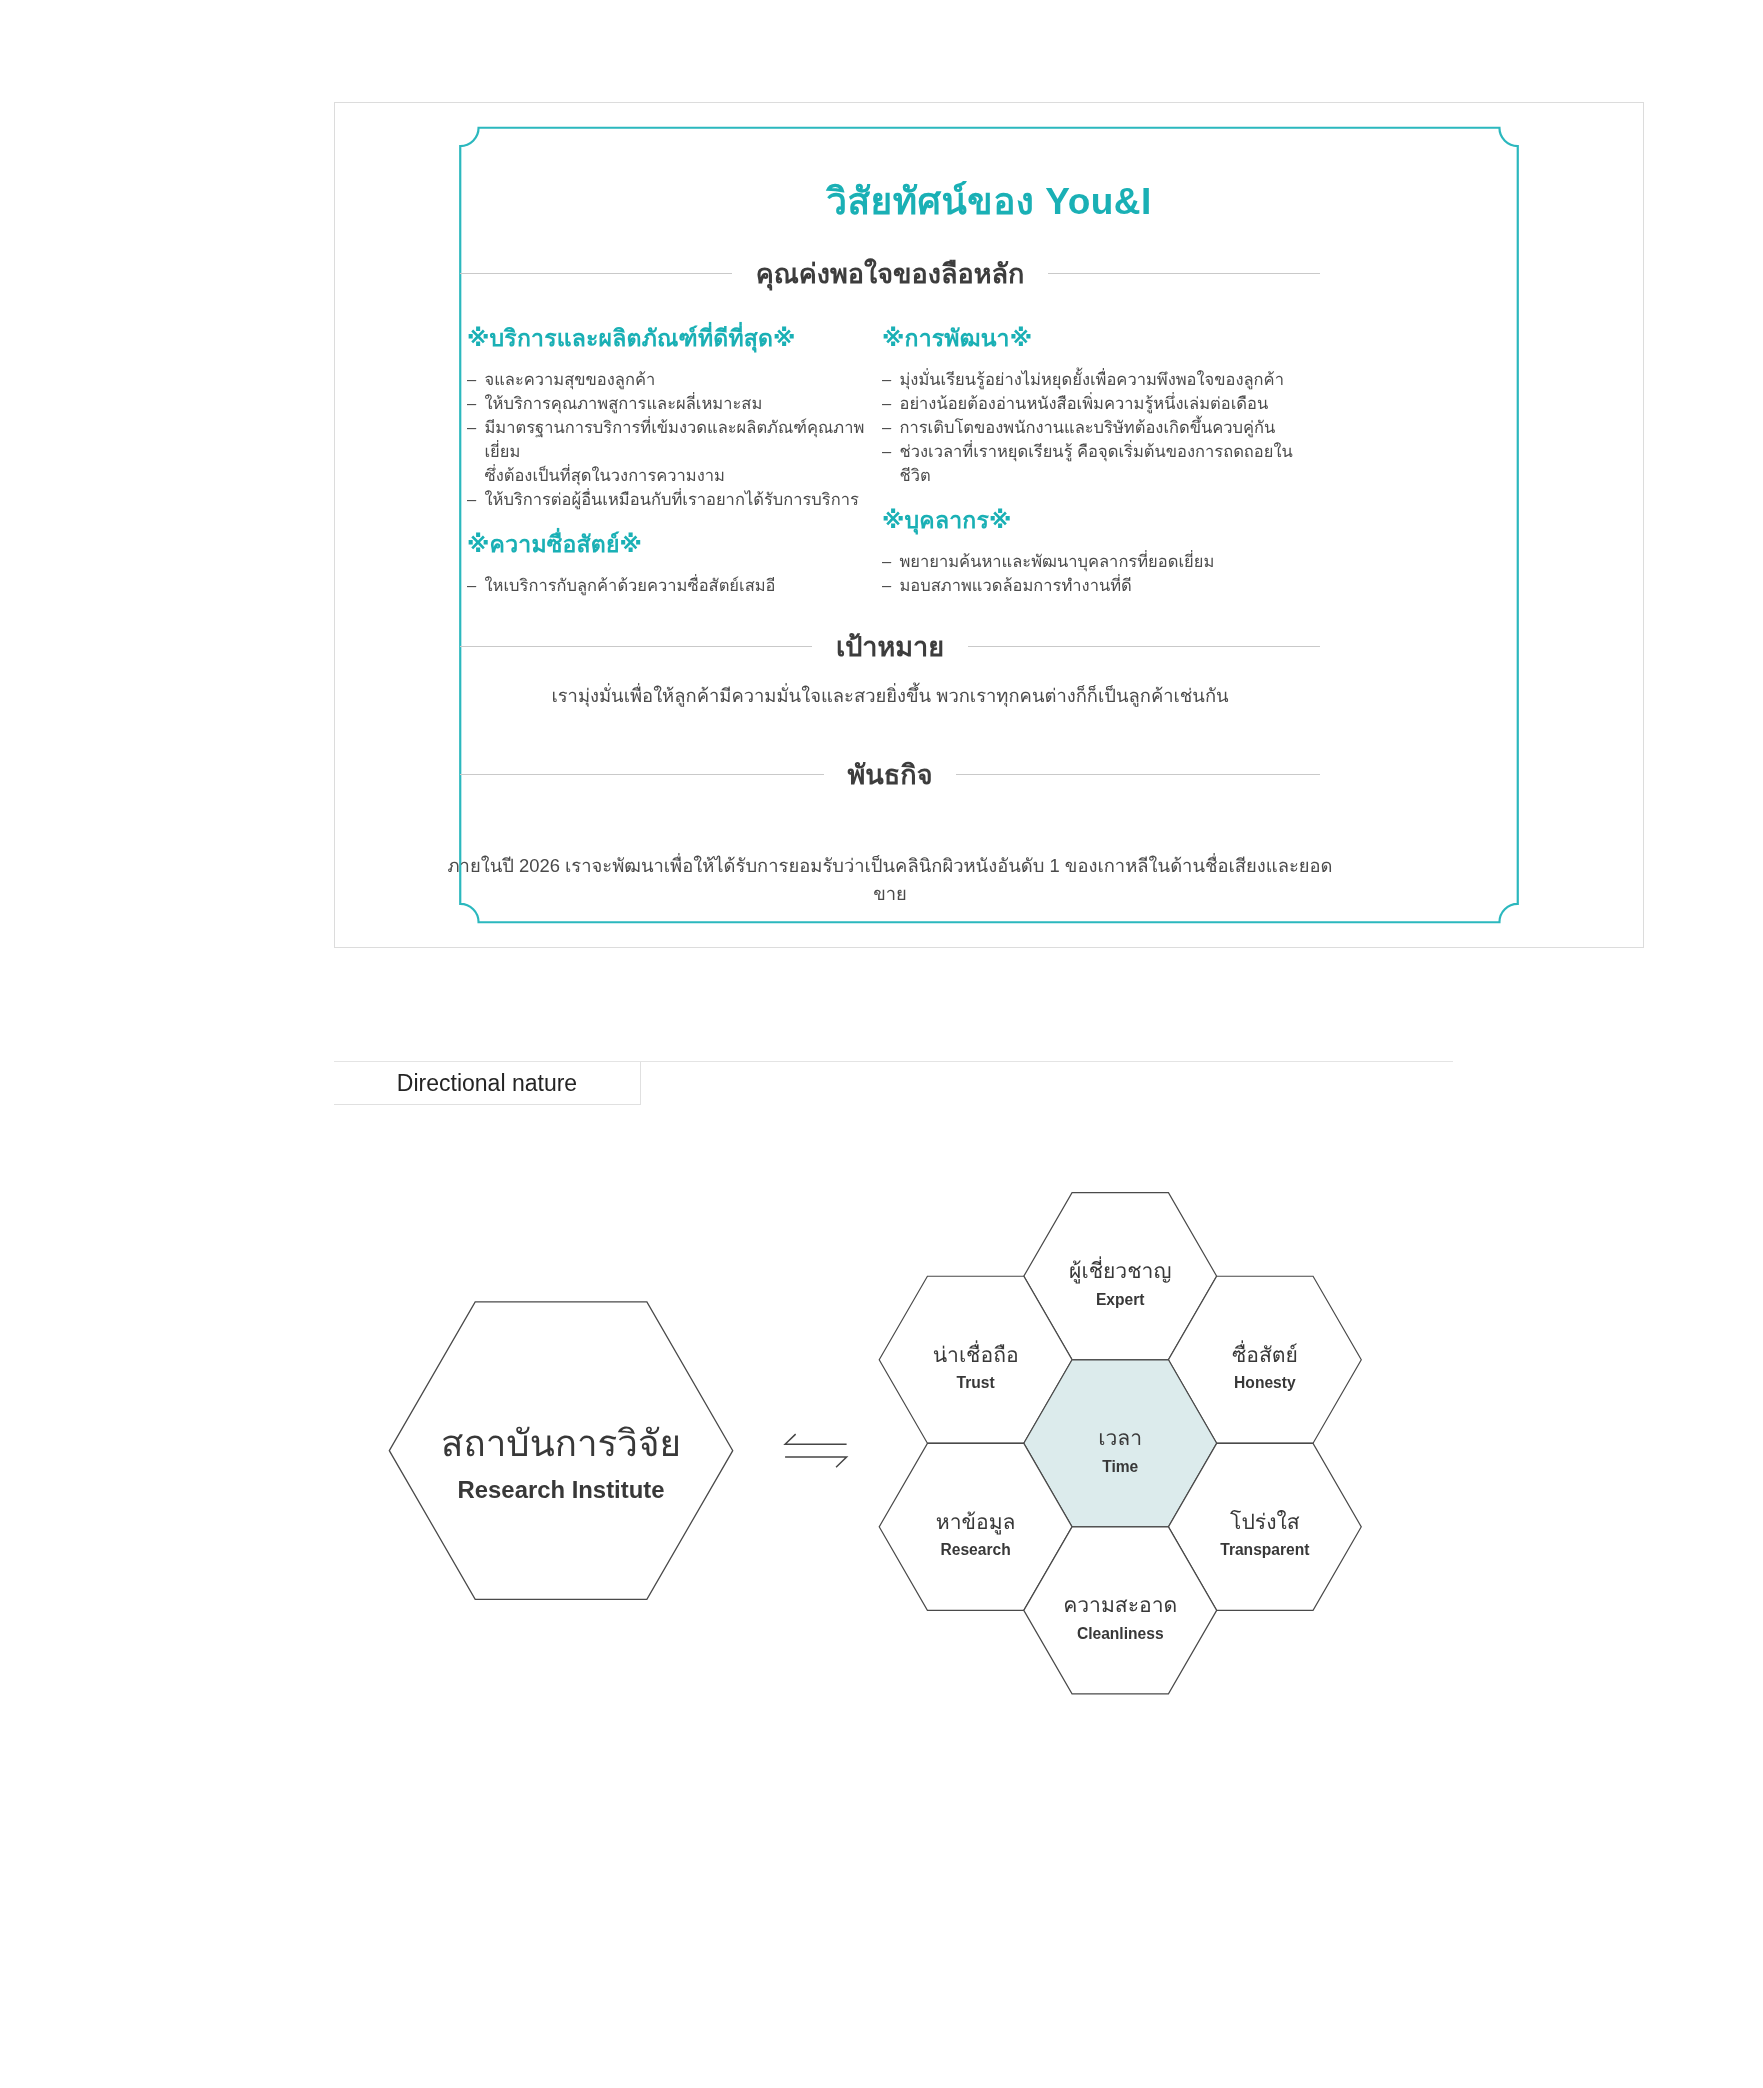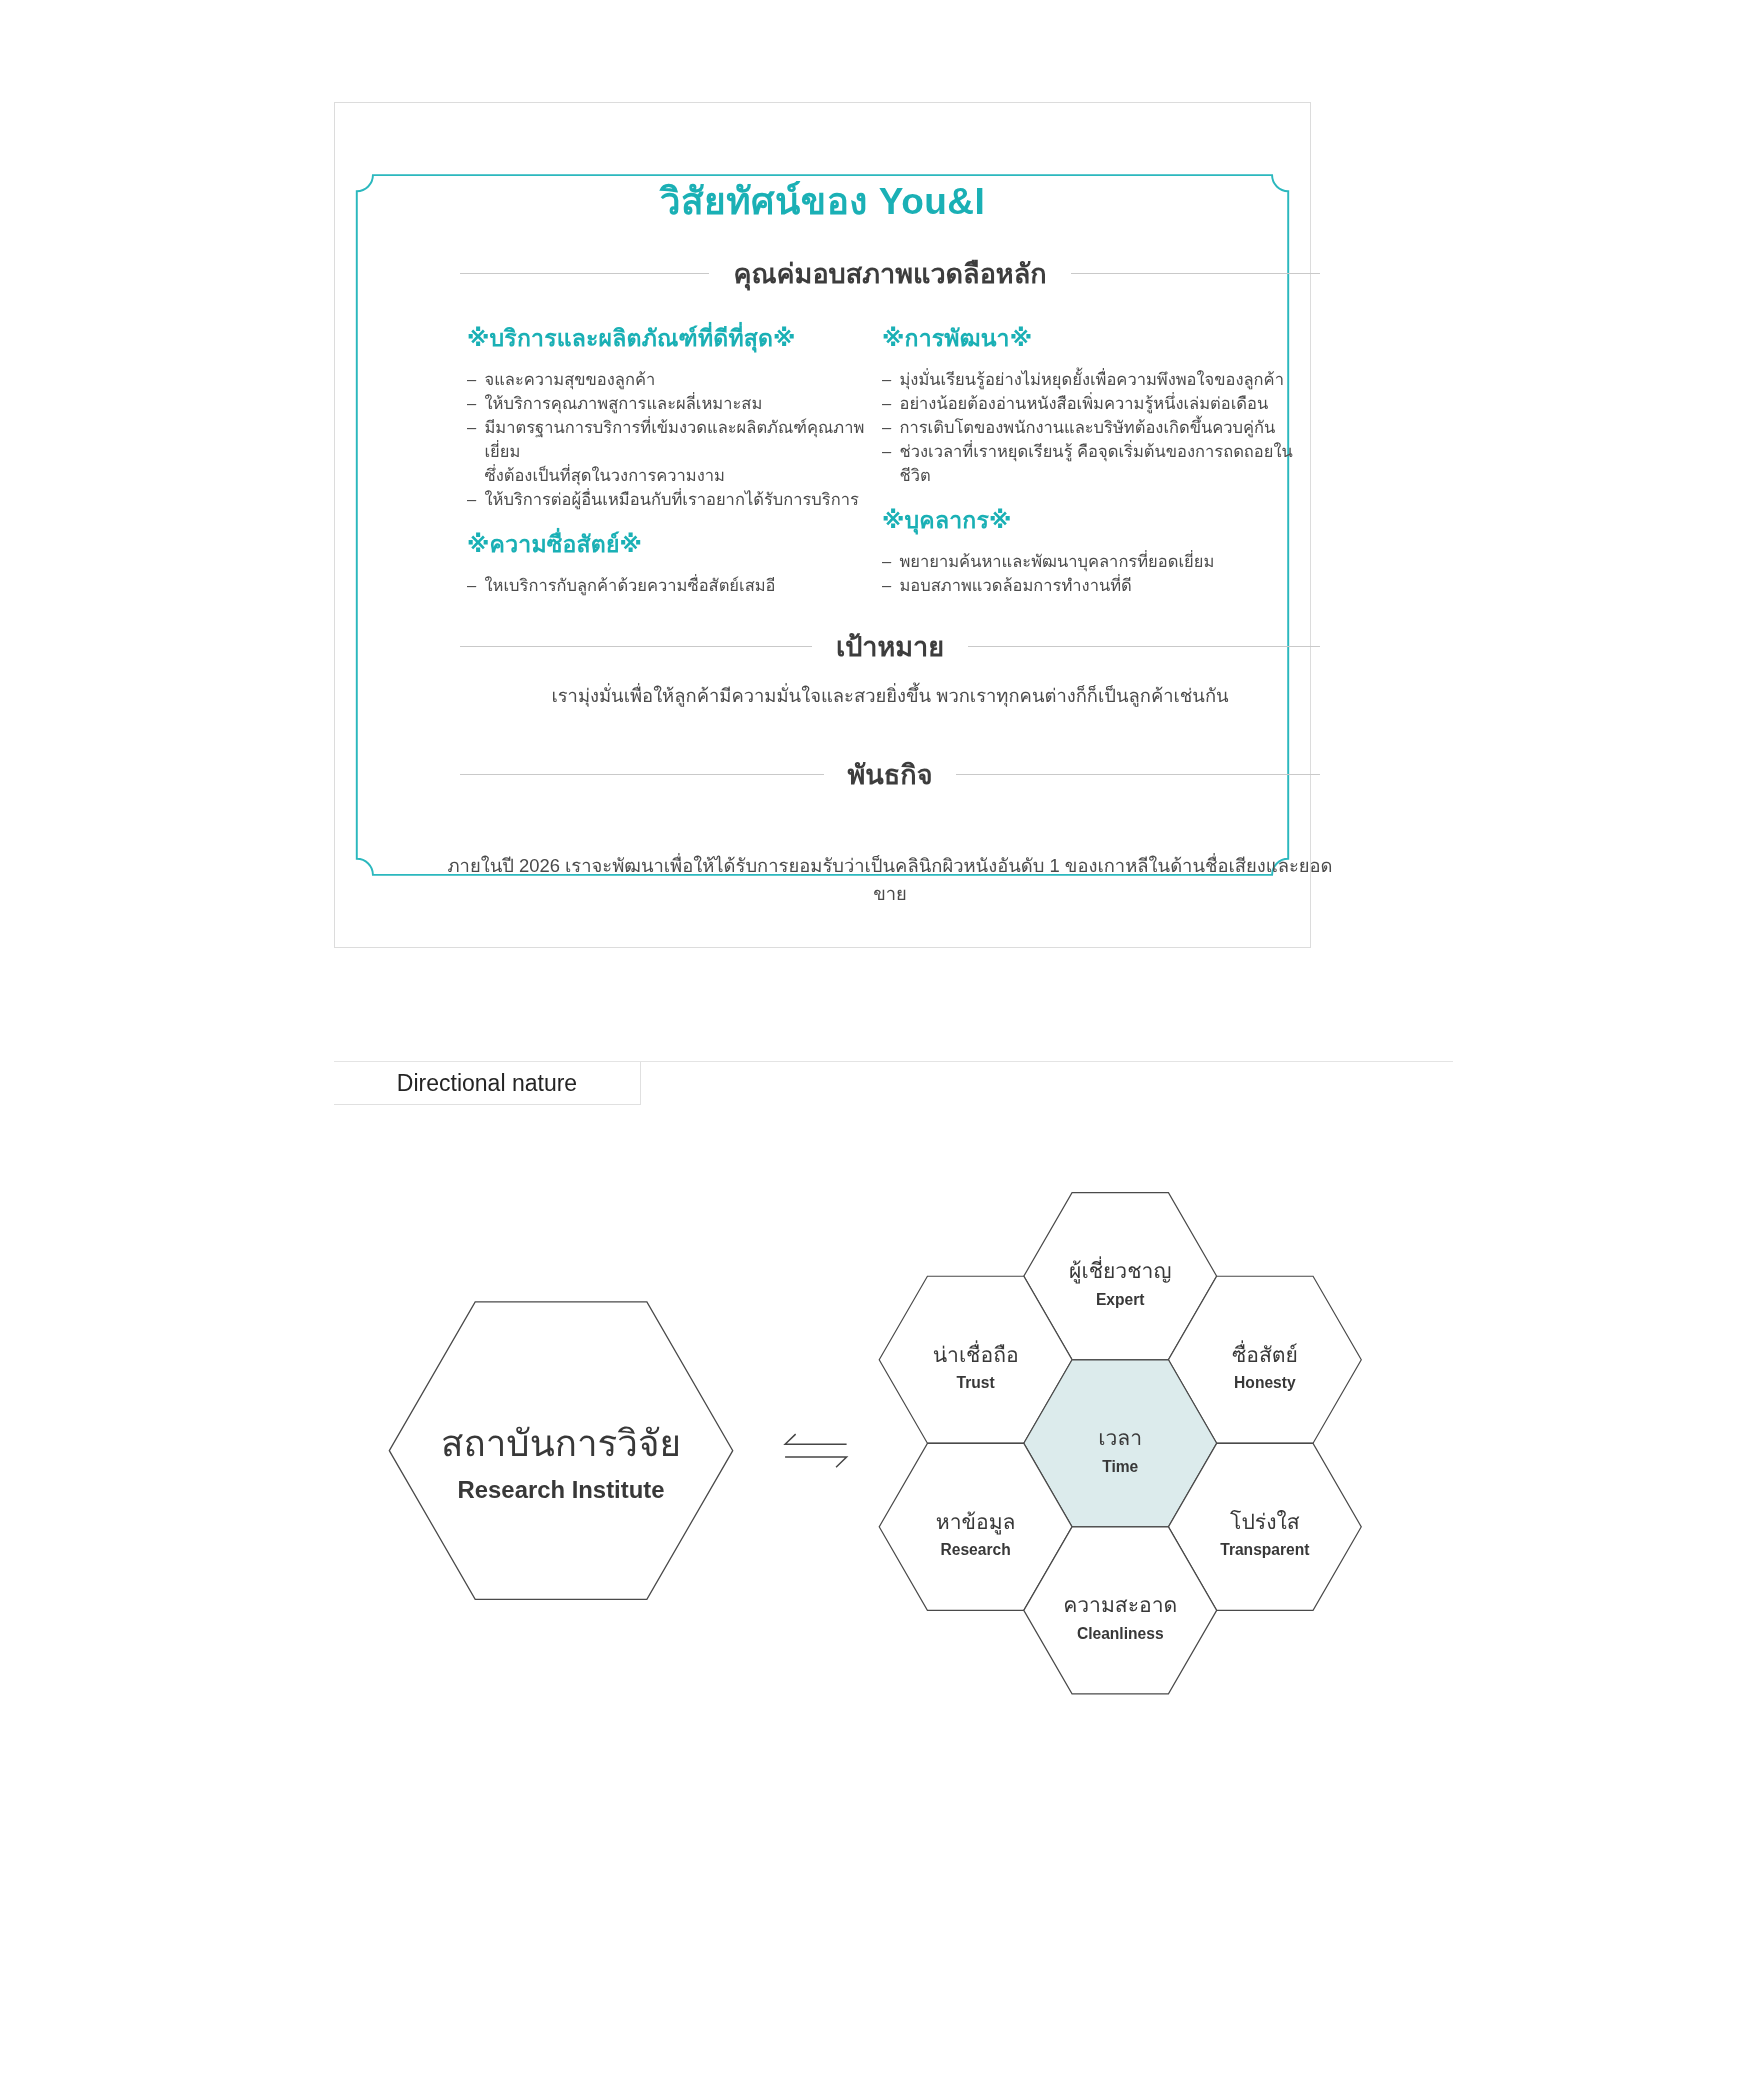--- a/index.html
+++ b/index.html
@@ -5,21 +5,21 @@
   * { margin:0; padding:0; box-sizing:border-box; }
   html,body { background:#ffffff; }
   body {
     width:1763px; height:2088px; position:relative;
     font-family:"Liberation Sans","DejaVu Sans",sans-serif;
     color:#4b4b4b;
   }
 
   
   .vision-box {
-    position:absolute; left:334px; top:102px; width:977px; height:846px;
+    position:absolute; left:334px; top:102px; width:1310px; height:846px;
     background:#fff; border:0.9px solid #dcdcdc;
   }
   .frame-svg { position:absolute; inset:0; width:100%; height:100%; }
   .frame-path { fill:none; stroke:var(--teal-frame); stroke-width:2.4; }
 
   .vision-title {
     position:absolute; left:0; top:68px; width:100%;
     text-align:center; font-size:37px; font-weight:bold; color:var(--teal);
     letter-spacing:0.5px;
   }
@@ -85,21 +85,21 @@
 
 <section class="vision-box">
   <svg class="frame-svg" viewBox="0 0 1208 921">
     <path class="frame-path" d="M 47 27 H 1161 A 20 20 0 0 0 1181 47 V 874 A 20 20 0 0 0 1161 894 H 47 A 20 20 0 0 0 27 874 V 47 A 20 20 0 0 0 47 27 Z"></path>
   </svg>
 
   <h1 class="vision-title">วิสัยทัศน์ของ You&amp;I</h1>
 
   <div class="rule-header hdr-core">
     <span class="rule"></span>
-    <h2>คุณค่มอบสภาพแวดลือหลัก</h2>
+    <h2>คุณค่งพอใจของลือหลัก</h2>
     <span class="rule"></span>
   </div>
 
   <div class="columns">
     <div class="col">
       <div class="col-group">
         <h3>※บริการและผลิตภัณฑ์ที่ดีที่สุด※</h3>
         <ul class="bullets">
             <li>
               <span class="dash">–</span>

